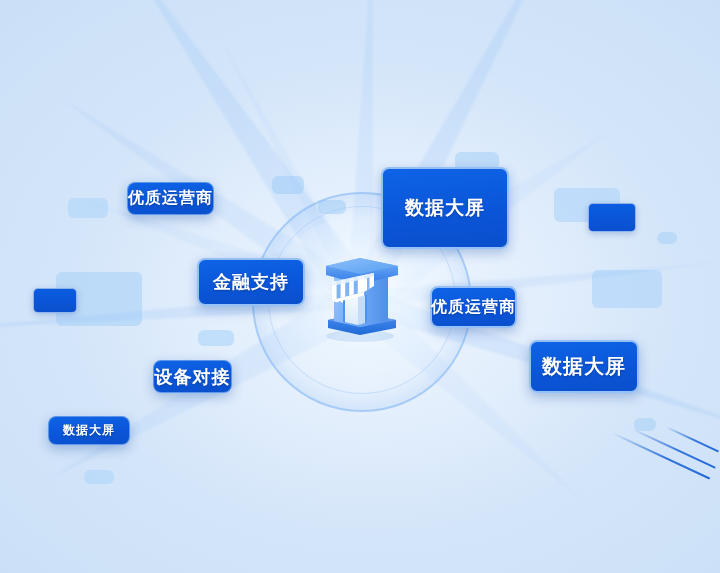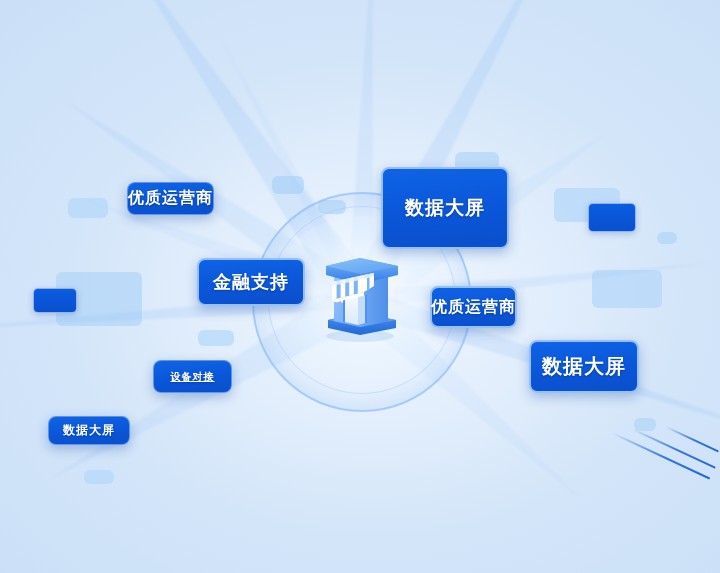--- a/index.html
+++ b/index.html
@@ -240,21 +240,21 @@
       </div>
       <div class="chip nohalo" style="left: 127px; top: 182px; width: 87px; height: 33px; font-size: 16px;">
         <span>优质运营商</span>
       </div>
       <div class="chip" style="left: 430px; top: 286px; width: 87px; height: 42px; font-size: 16px;">
         <span>优质运营商</span>
       </div>
       <div class="chip" style="left: 529px; top: 340px; width: 110px; height: 53px; font-size: 20px; text-align: center;">
         <span>数据大屏</span>
       </div>
-      <div class="chip nohalo" style="left: 153px; top: 360px; width: 79px; height: 33px; font-size: 10px; text-decoration: underline;">
+      <div class="chip nohalo" style="left: 153px; top: 360px; width: 79px; height: 33px; font-size: 18px;">
         <span>设备对接</span>
       </div>
       <div class="chip nohalo" style="left: 48px; top: 416px; width: 82px; height: 29px; font-size: 12px;">
         <span>数据大屏</span>
       </div>
     </div>
 
 </div>
 
 </body></html>

